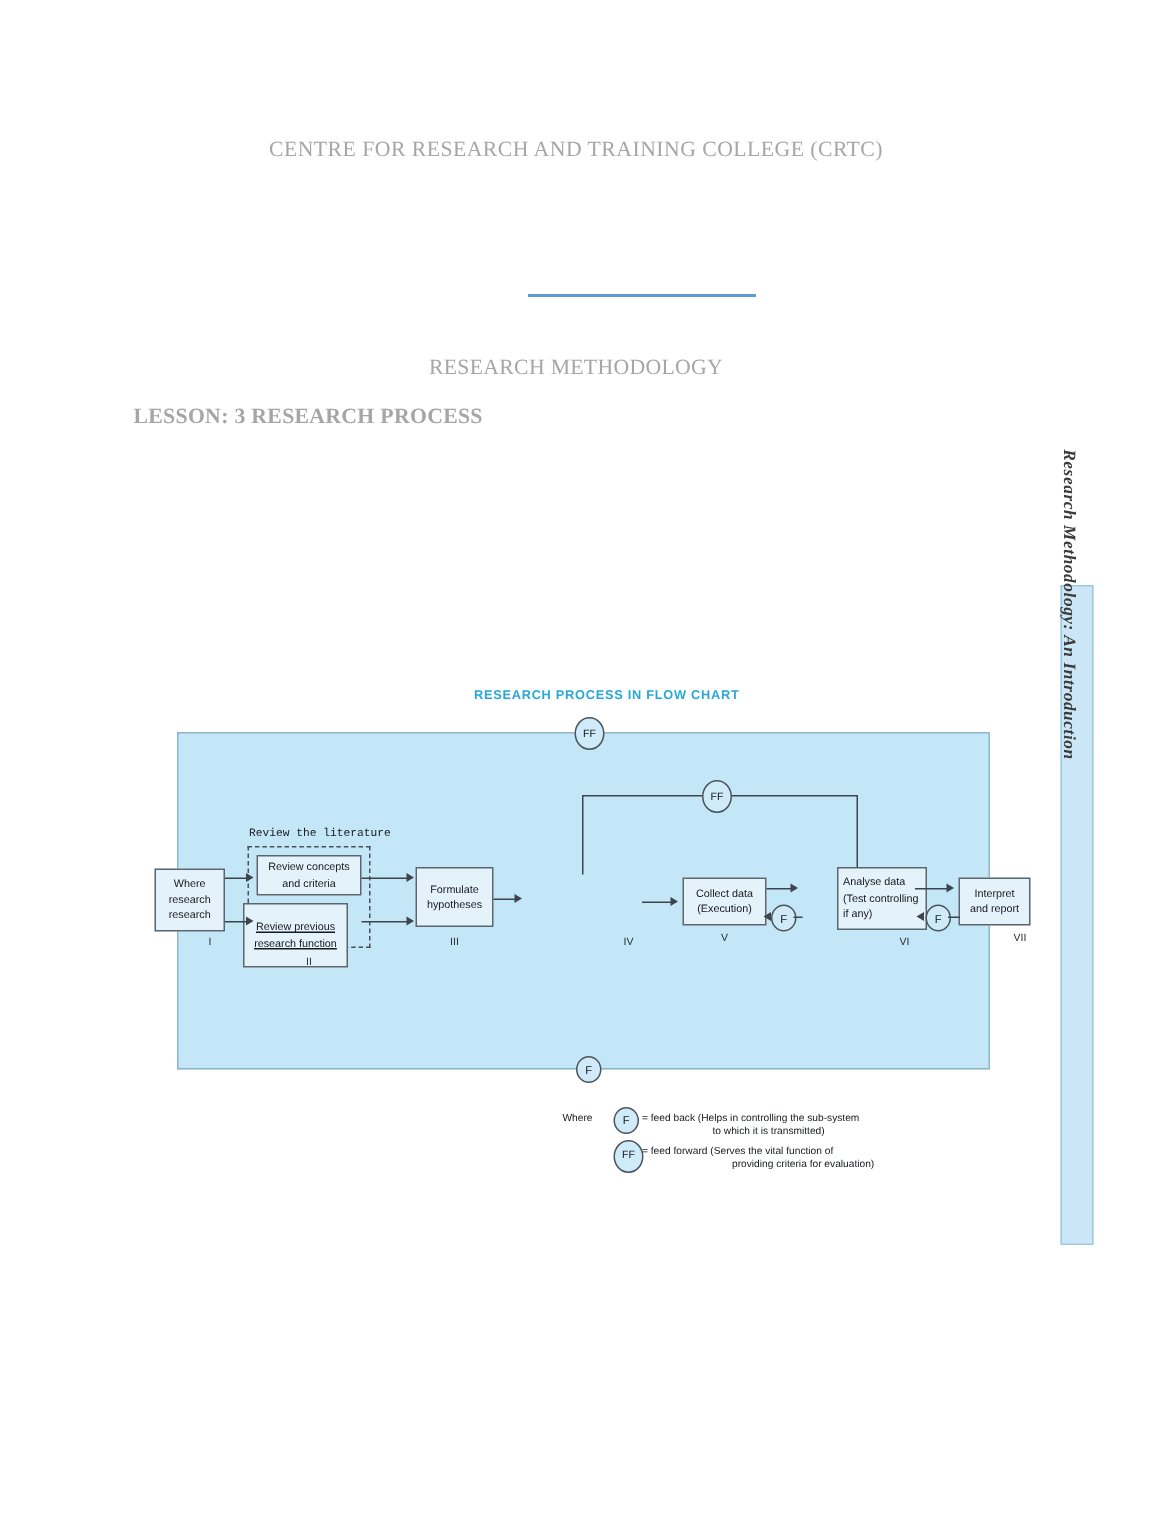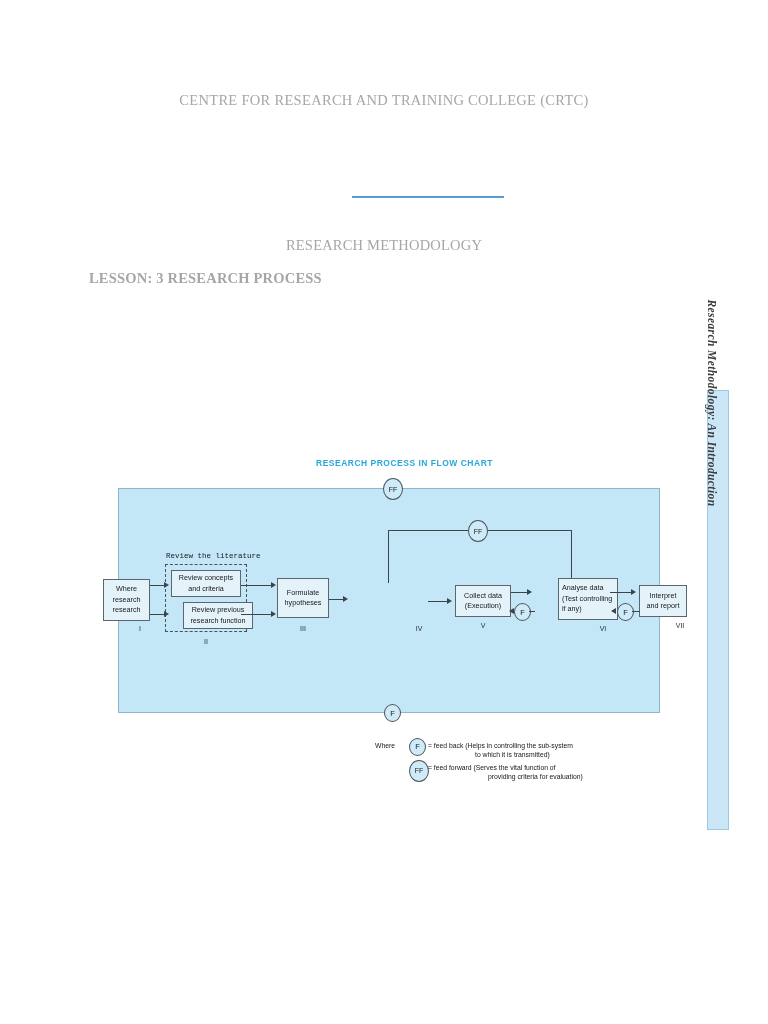--- a/index.html
+++ b/index.html
@@ -252,21 +252,21 @@
   <div class="roman" style="left:133px; top:185px; width:14px;">I</div>
 
   <div class="group-label" style="left:166px; top:112px;">Review the literature</div>
   <div class="dashed-group" style="left:165px; top:124px; width:82px; height:68px;"></div>
 
   <div class="node" style="left:171px; top:130px; width:70px; height:27px;text-align:center;">
     <div>Review concepts</div>
     <div>and criteria</div>
   </div>
 
-  <div class="node" style="left:183px; top:162px; width:70px; height:27px;">
+  <div class="node" style="left:162px; top:162px; width:70px; height:43px;text-decoration:underline;">
     <div>Review previous</div>
     <div>research function</div>
   </div>
 
   <div class="roman" style="left:199px; top:198px; width:14px;">II</div>
 
   <div class="hline" style="left:150px; top:145px; width:16px;"></div>
   <div class="arrow-r" style="left:164px; top:142px;"></div>
   <div class="hline" style="left:150px; top:174px; width:16px;"></div>
   <div class="arrow-r" style="left:164px; top:171px;"></div>

